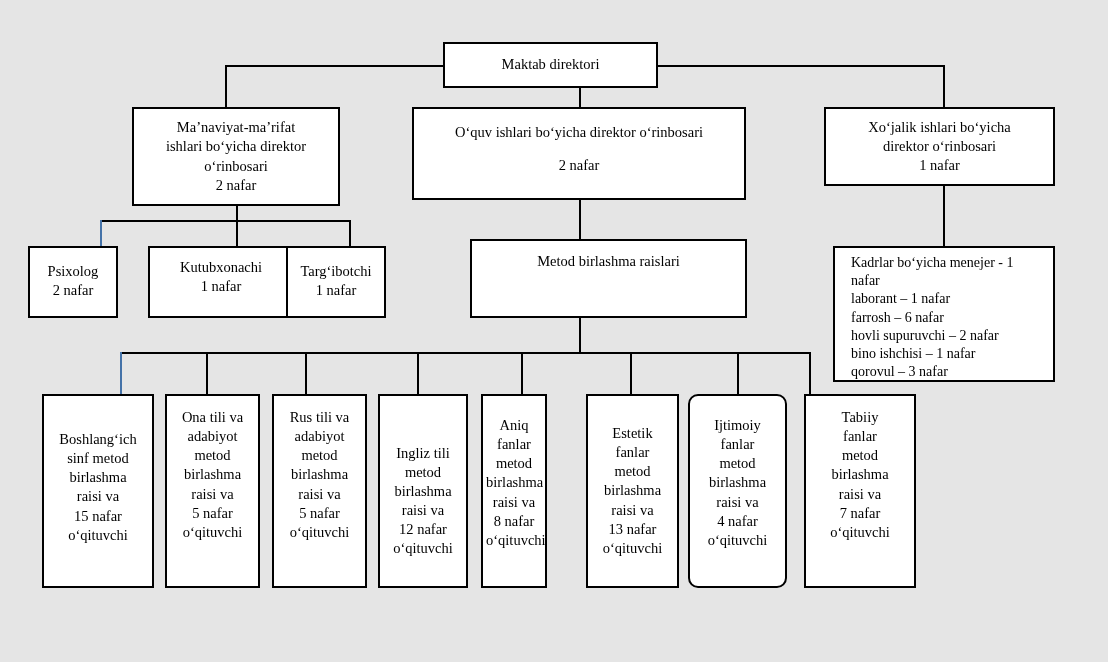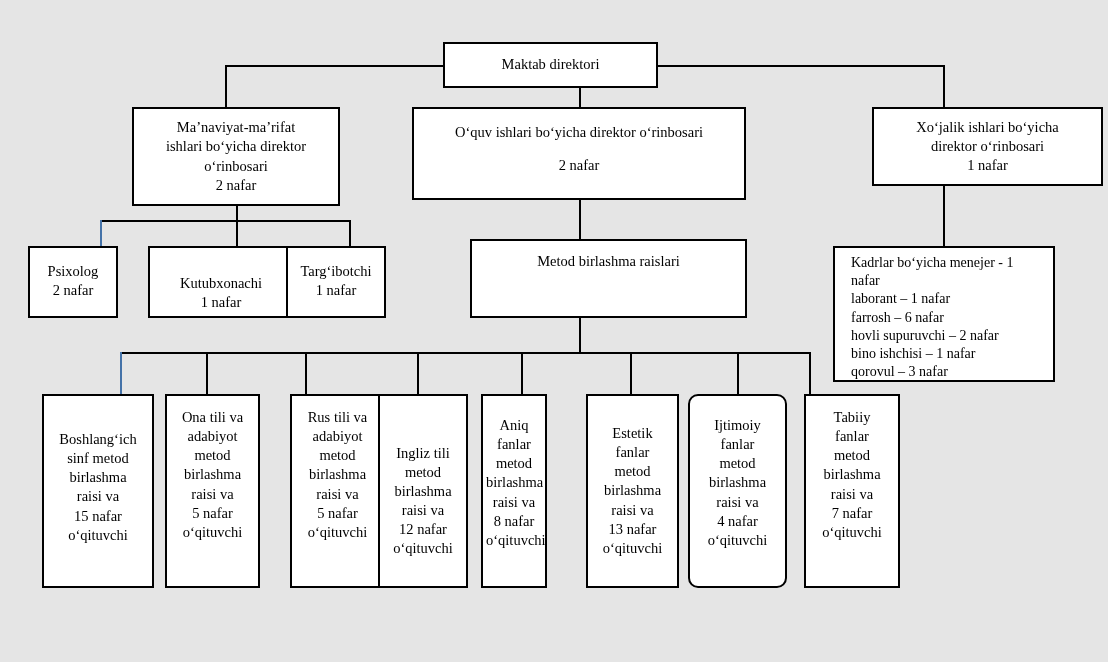--- a/index.html
+++ b/index.html
@@ -93,32 +93,32 @@
     <span class="ln">o‘rinbosari</span>
     <span class="ln">2 nafar</span>
   </div>
 
   <div class="node" style="left:412px; top:107px; width:334px; height:93px; padding-top:14px;">
     <span class="ln">O‘quv ishlari bo‘yicha direktor o‘rinbosari</span>
     <span class="ln title-gap" style="height:14px;"></span>
     <span class="ln">2 nafar</span>
   </div>
 
-  <div class="node center-v" style="left:824px; top:107px; width:231px; height:79px;margin-left:48px;">
+  <div class="node center-v" style="left:824px; top:107px; width:231px; height:79px;">
     <span class="ln">Xo‘jalik ishlari bo‘yicha</span>
     <span class="ln">direktor o‘rinbosari</span>
     <span class="ln">1 nafar</span>
   </div>
 
   <div class="node" style="left:28px; top:246px; width:90px; height:72px; padding-top:14px;">
     <span class="ln">Psixolog</span>
     <span class="ln">2 nafar</span>
   </div>
 
-  <div class="node" style="left:148px; top:246px; width:146px; height:72px; padding-top:10px;justify-content:flex-end;">
+  <div class="node" style="left:148px; top:246px; width:146px; height:72px; padding-top:10px;">
     <span class="ln">Kutubxonachi</span>
     <span class="ln">1 nafar</span>
   </div>
 
   <div class="node" style="left:286px; top:246px; width:100px; height:72px; padding-top:14px;">
     <span class="ln">Targ‘ibotchi</span>
     <span class="ln">1 nafar</span>
   </div>
 
   <div class="node" style="left:470px; top:239px; width:277px; height:79px; padding-top:11px;">
@@ -147,21 +147,21 @@
   <div class="node" style="left:165px; top:394px; width:95px; height:194px; padding-top:12px;">
     <span class="ln">Ona tili va</span>
     <span class="ln">adabiyot</span>
     <span class="ln">metod</span>
     <span class="ln">birlashma</span>
     <span class="ln">raisi va</span>
     <span class="ln">5 nafar</span>
     <span class="ln">o‘qituvchi</span>
   </div>
 
-  <div class="node" style="left:272px; top:394px; width:95px; height:194px; padding-top:12px;margin-left:18px;">
+  <div class="node" style="left:272px; top:394px; width:95px; height:194px; padding-top:12px;">
     <span class="ln">Rus tili va</span>
     <span class="ln">adabiyot</span>
     <span class="ln">metod</span>
     <span class="ln">birlashma</span>
     <span class="ln">raisi va</span>
     <span class="ln">5 nafar</span>
     <span class="ln">o‘qituvchi</span>
   </div>
 
   <div class="node" style="left:378px; top:394px; width:90px; height:194px; padding-top:24px;justify-content:center;">
@@ -196,21 +196,21 @@
   <div class="node" style="left:688px; top:394px; width:99px; height:194px; padding-top:20px;border-radius:10px;">
     <span class="ln">Ijtimoiy</span>
     <span class="ln">fanlar</span>
     <span class="ln">metod</span>
     <span class="ln">birlashma</span>
     <span class="ln">raisi va</span>
     <span class="ln">4 nafar</span>
     <span class="ln">o‘qituvchi</span>
   </div>
 
-  <div class="node" style="left:804px; top:394px; width:96px; height:194px; padding-top:12px;">
+  <div class="node" style="left:804px; top:394px; width:112px; height:194px; padding-top:12px;">
     <span class="ln">Tabiiy</span>
     <span class="ln">fanlar</span>
     <span class="ln">metod</span>
     <span class="ln">birlashma</span>
     <span class="ln">raisi va</span>
     <span class="ln">7 nafar</span>
     <span class="ln">o‘qituvchi</span>
   </div>
 
 </div>

